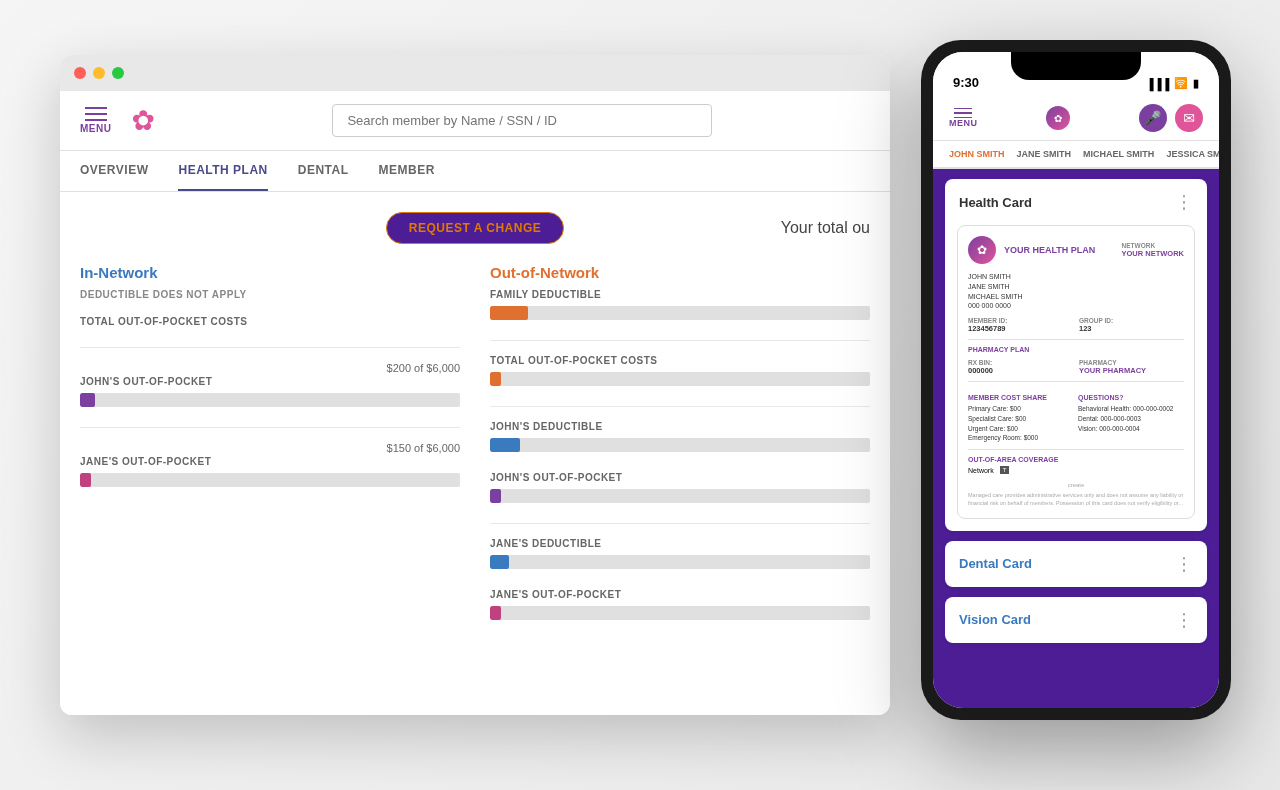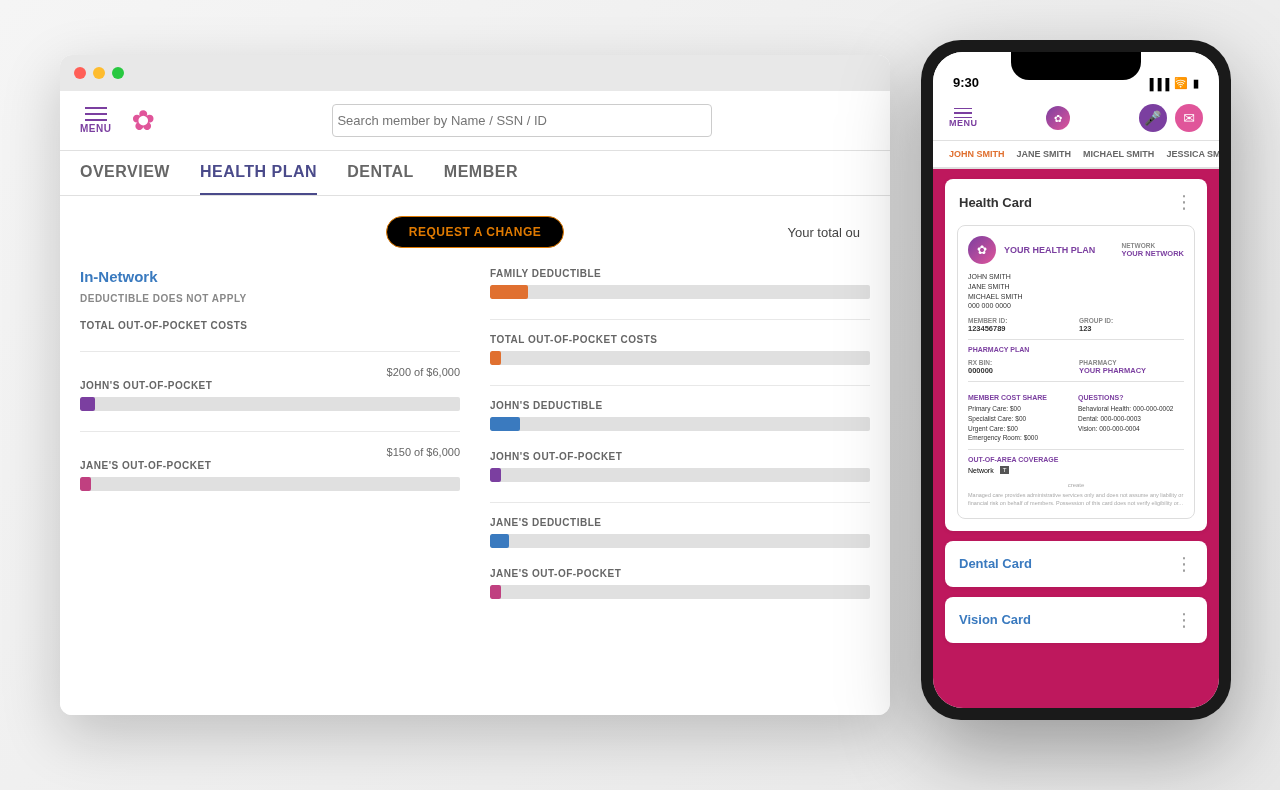--- a/index.html
+++ b/index.html
@@ -96,38 +96,38 @@
       color: #e0559a;
     }
 
     .search-bar {
       flex: 1;
       max-width: 380px;
       margin: 0 auto;
     }
     .search-bar input {
       width: 100%;
-      padding: 8px 4px;
+      padding: 8px 14px;
       border: 1px solid #ccc;
       border-radius: 4px;
       font-size: 13px;
       color: #999;
       outline: none;
     }
 
     
     .tabs {
       display: flex;
       padding: 0 20px;
       border-bottom: 1px solid #e0e0e0;
       gap: 30px;
     }
     .tab {
       padding: 12px 0;
-      font-size: 16px;
+      font-size: 12px;
       font-weight: 600;
       color: #666;
       cursor: pointer;
       border-bottom: 2px solid transparent;
       letter-spacing: 0.5px;
     }
     .tab.active {
       color: #4a4a8a;
       border-bottom: 2px solid #4a4a8a;
     }
@@ -142,28 +142,28 @@
     .request-change-row {
       display: flex;
       align-items: center;
       justify-content: center;
       margin-bottom: 20px;
       position: relative;
     }
 
     .total-text {
       position: absolute;
-      right: 10px;
-      font-size: 13px;
+      right: 0;
+      font-size: 16px;
       color: #444;
     }
 
     .request-change-btn {
       border: 1.5px solid #e07a00;
-      background: #000000;
+      background: #4c1d95;
       color: #e07a00;
       font-size: 12px;
       font-weight: 700;
       padding: 8px 22px;
       border-radius: 16px;
       cursor: pointer;
       letter-spacing: 0.5px;
     }
 
     .two-col {
@@ -377,21 +377,21 @@
     }
     .member-tab.active {
       color: #e07030;
       border-bottom: 2px solid #e07030;
     }
 
     .phone-body {
       flex: 1;
       overflow-y: auto;
       padding: 10px 12px;
-      background: #be185d;
+      background: #4c1d95;
     }
 
     .card-section {
       background: #fff;
       border-radius: 8px;
       margin-bottom: 10px;
       overflow: hidden;
       box-shadow: 0 1px 4px rgba(0,0,0,0.08);
     }
 
@@ -593,20 +593,21 @@
                 <div class="individual-label">JANE'S OUT-OF-POCKET</div>
                 <div class="amount-right">$150 of $6,000</div>
               </div>
               <div class="progress-bar-container">
                 <div class="progress-bar-fill bar-pink" style="width:3%"></div>
               </div>
             </div>
           </div>
 
           <div>
+            <div class="section-title orange">Out-of-Network</div>
 
             <div class="cost-block">
               <div class="cost-label">FAMILY DEDUCTIBLE</div>
               <div class="progress-bar-container">
                 <div class="progress-bar-fill bar-orange" style="width:10%"></div>
               </div>
             </div>
 
             <hr class="divider">
 

